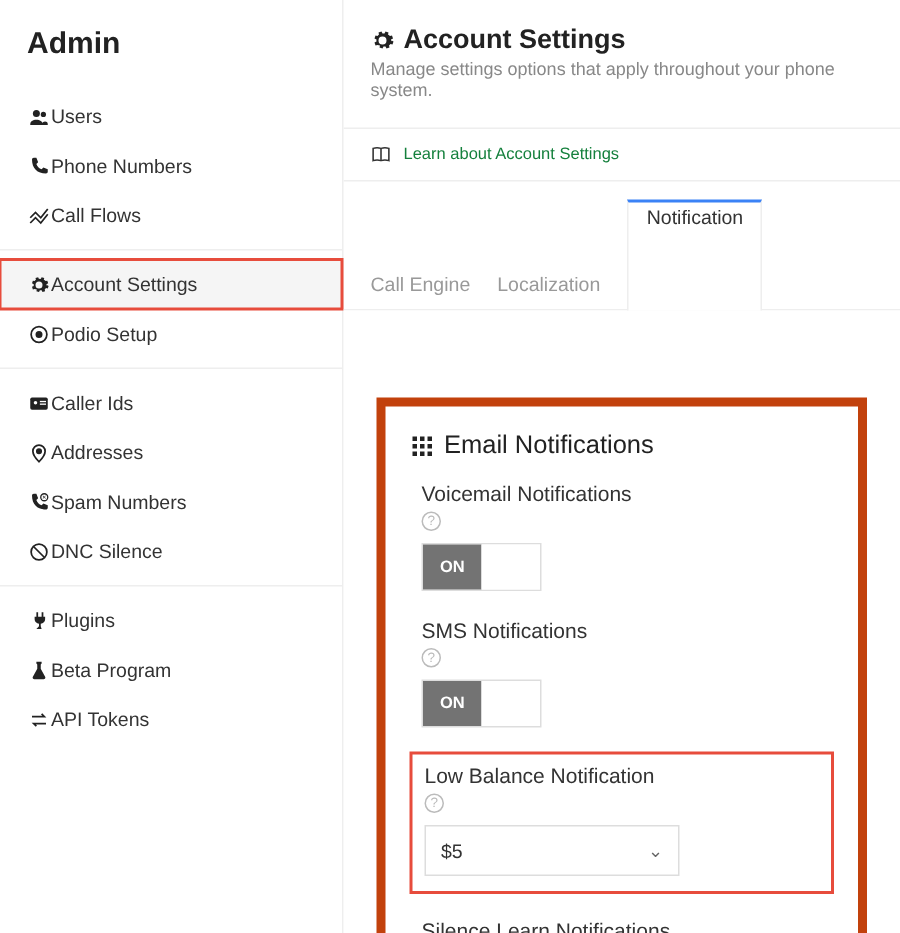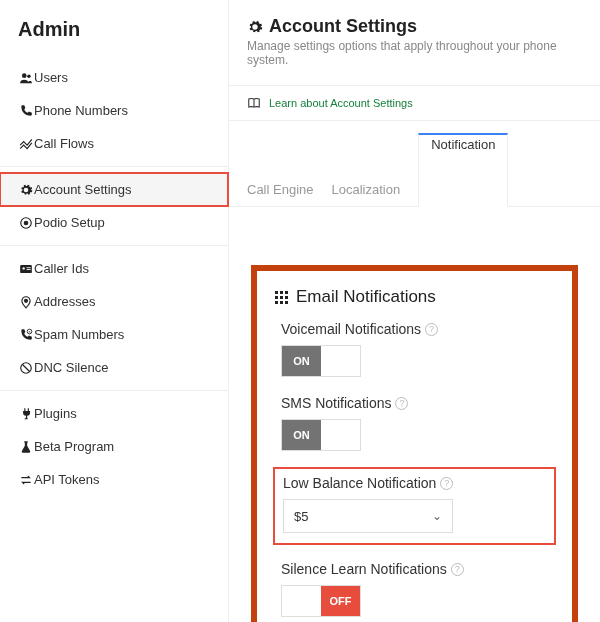--- a/index.html
+++ b/index.html
@@ -135,23 +135,23 @@
     font-weight: 400;
     color: #222;
   }
   .setting {
     margin: 12px 0 18px 6px;
   }
   .setting-label {
     font-size: 14px;
     color: #333;
     display: flex;
-    align-items: center;
     gap: 4px;
     margin-bottom: 8px;
+    flex-direction: column;
   }
   .help-icon {
     width: 13px; height: 13px;
     border: 1px solid #bbb;
     border-radius: 50%;
     font-size: 9px;
     color: #bbb;
     display: inline-flex;
     align-items: center;
     justify-content: center;

